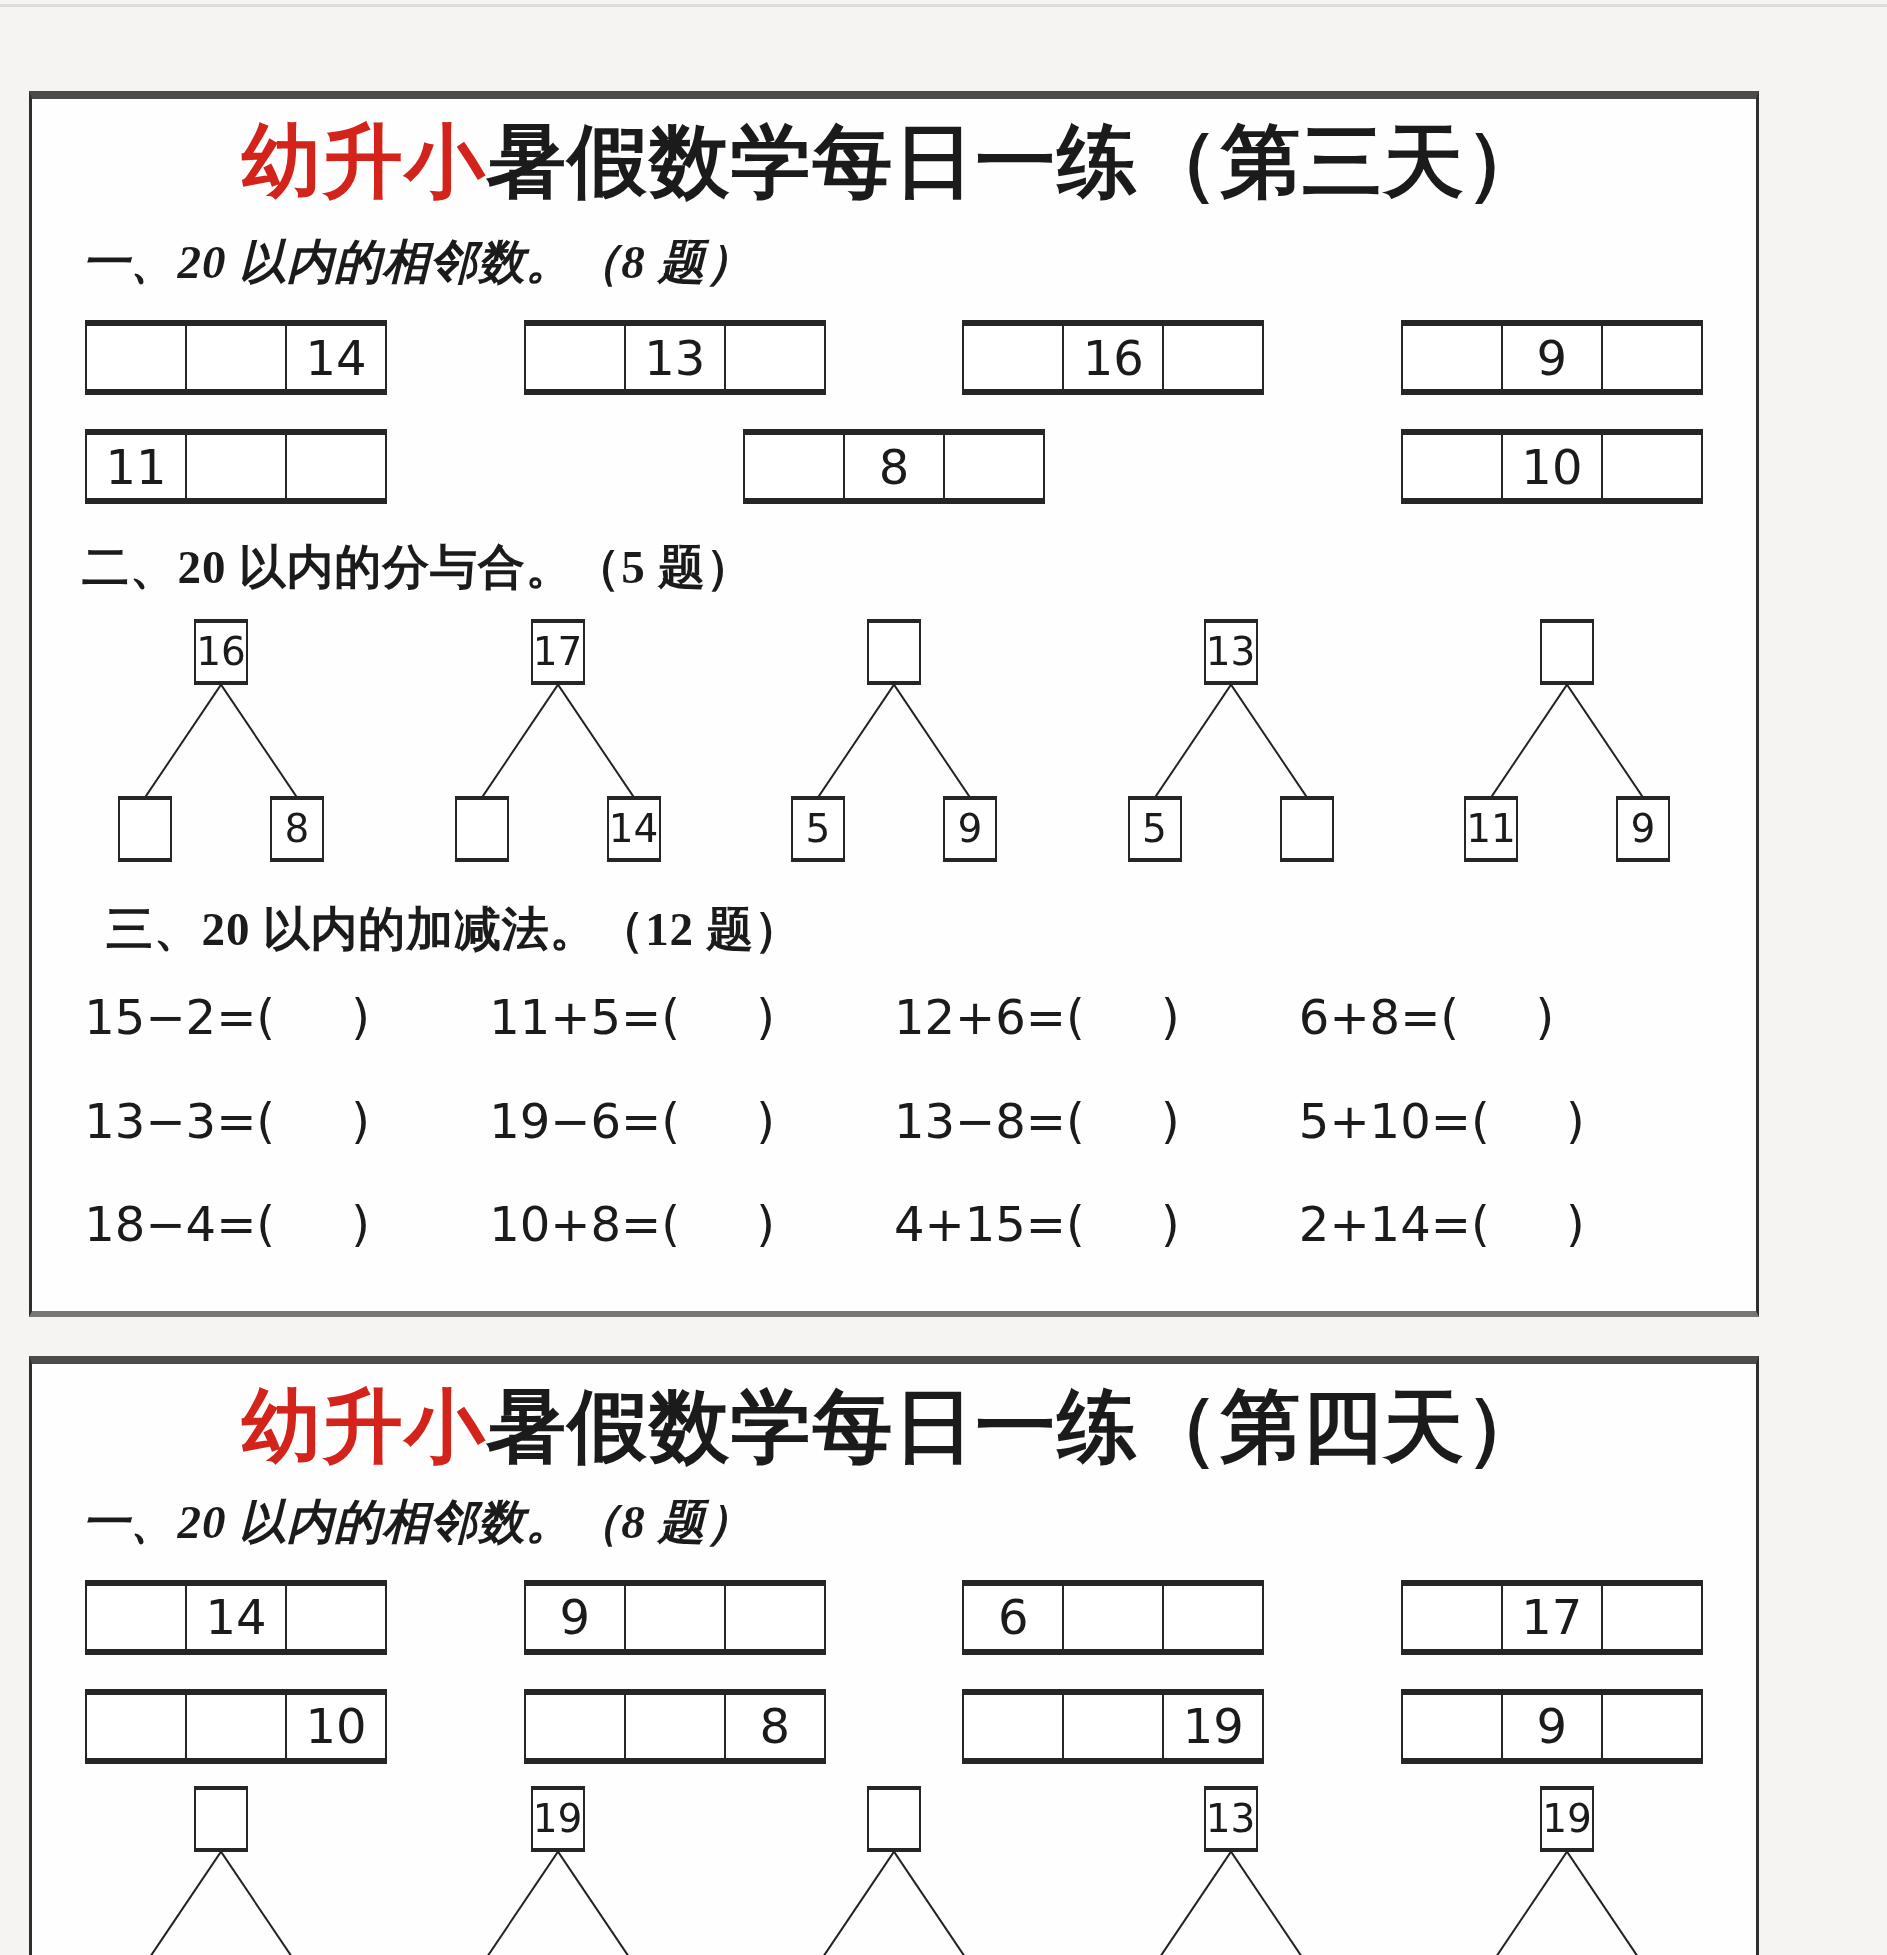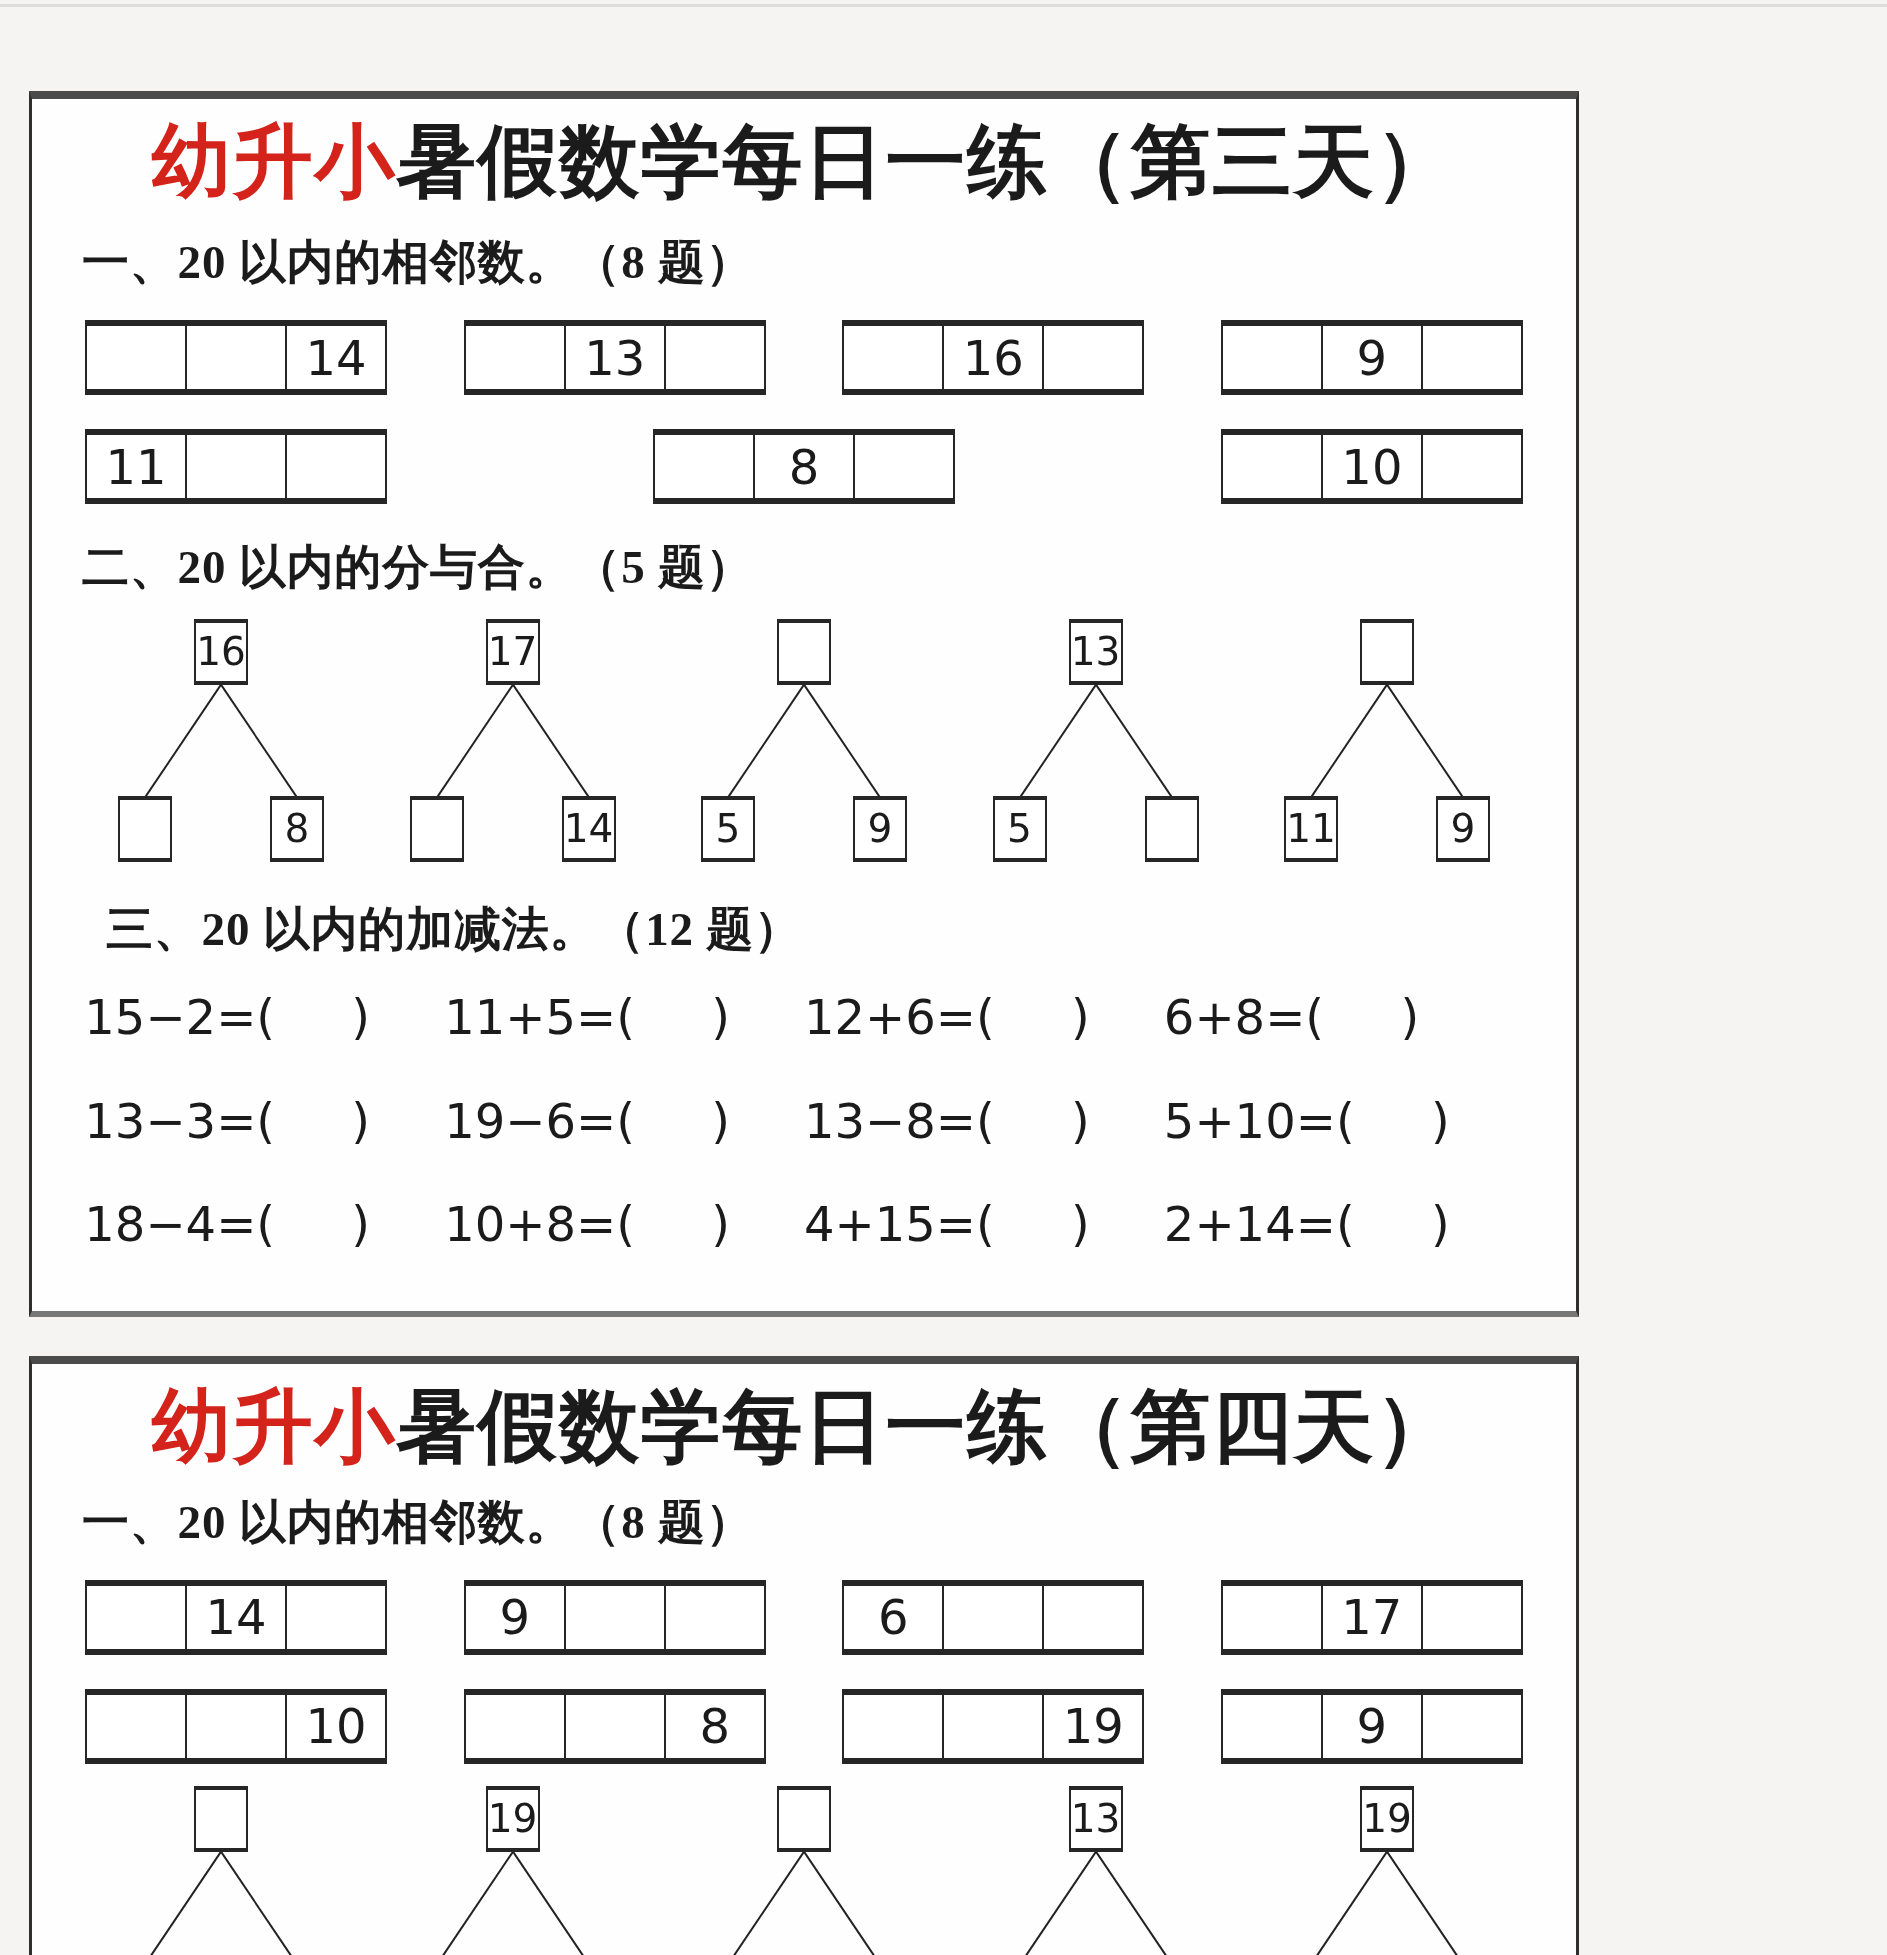--- a/index.html
+++ b/index.html
@@ -19,21 +19,21 @@
     color: var(--ink);
     overflow: hidden;
   }
   .top-rule {
     position: absolute; top: 3.9px; left: 0;
     width: 100%; height: 3.1px; background: #dddcda;
   }
   .panel {
     position: absolute;
     left: 29px;
-    width: 1550px;
+    width: 1730px;
     background: #fefefe;
     border: 3.1px solid #2e2e2e;
     border-top: 8.6px solid #4b4b4b;
     border-bottom: 6.3px solid #777;
     overflow: hidden;
   }
   .panel-day3 { top: 91px;  height: 1226px; }
   .panel-day4 { top: 1356px; height: 1221px; }
   .panel-inner { padding: 3.1px 50px 0 50px; }
 
@@ -50,21 +50,21 @@
   .title .red { color: var(--accent); }
 
   .sec-heading {
     font-family: "Liberation Serif", serif;
     font-weight: 600;
     font-size: 47px;
     line-height: 1.25;
     letter-spacing: 0.8px;
     white-space: nowrap;
   }
-  .h-neighbors { margin-top: 21px; }
+  .h-neighbors { margin-top: 21px; font-style: italic; }
   .h-decompose { margin-top: 34px; }
   .h-arithmetic { margin-top: 38px; margin-left: 24px; }
   .panel-day4 .h-neighbors { margin-top: 15.6px; }
 
   
   .neighbor-row {
     display: flex;
     justify-content: space-between;
     margin-top: 28px;
     padding: 0 3.1px;

